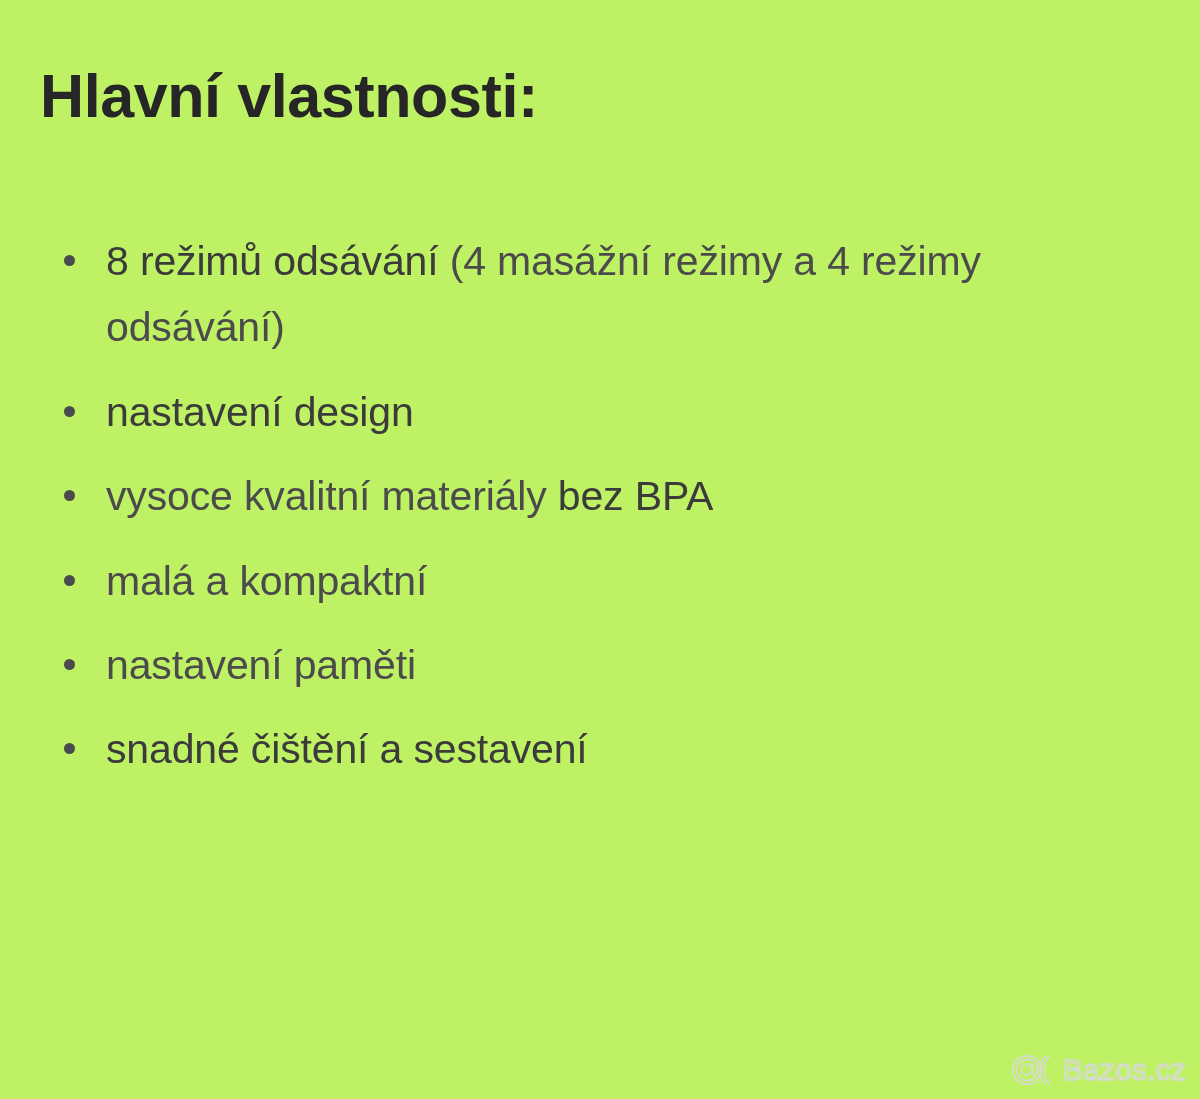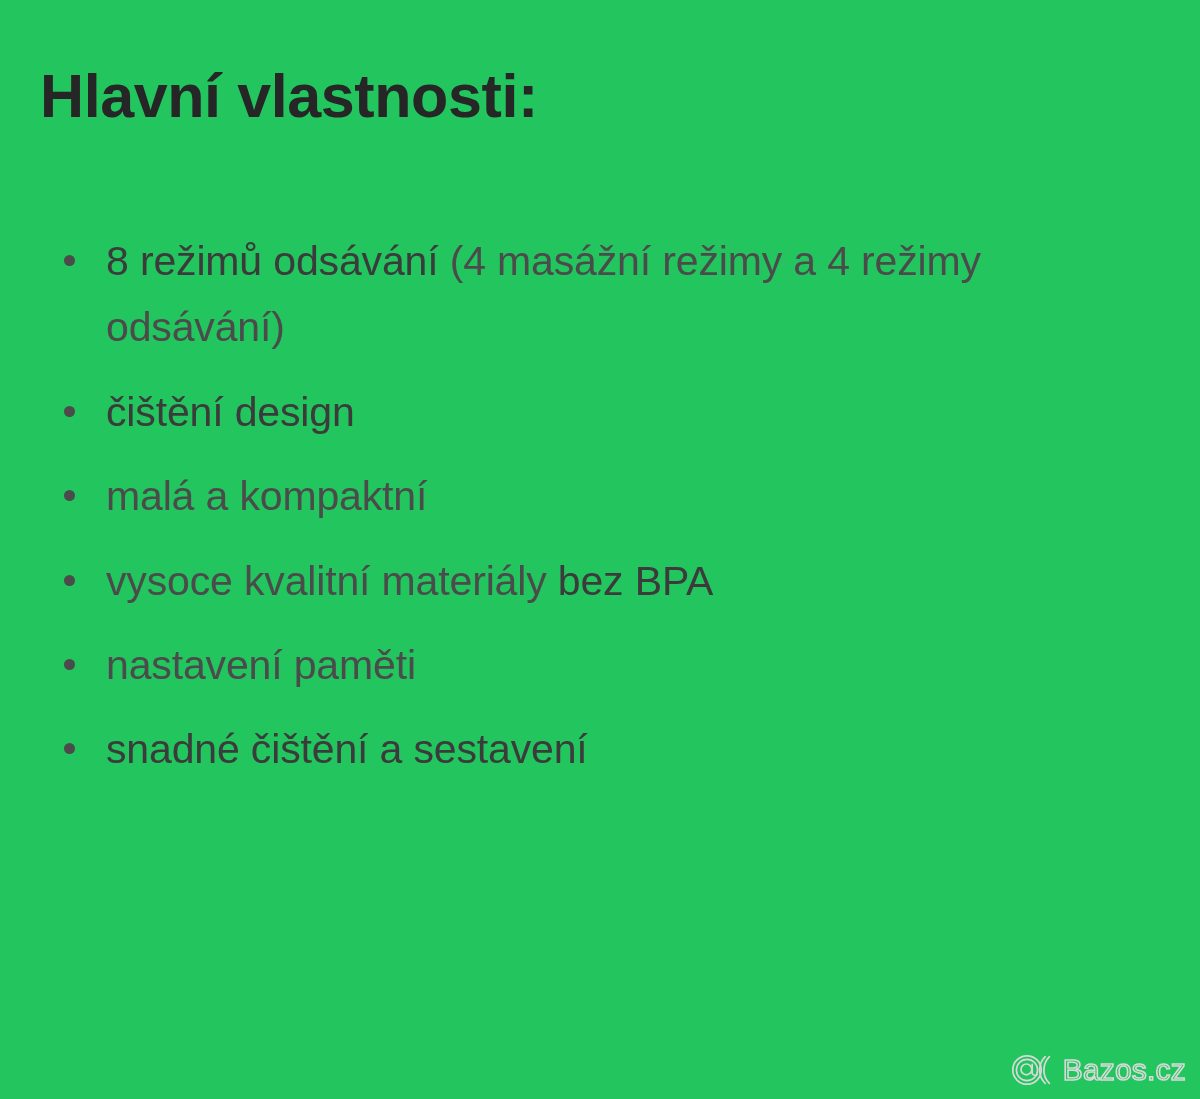--- a/index.html
+++ b/index.html
@@ -15,21 +15,21 @@
     font-family: "Liberation Sans", "DejaVu Sans", sans-serif;
     overflow: hidden;
     position: relative;
     -webkit-font-smoothing: antialiased;
   }
 
   
   .page {
     position: absolute;
     inset: 0;
-    background: #22c55e;
+    background: #bef264;
   }
 
   
   .page-title {
     position: absolute;
     left: 40px;
     top: 62px;
     margin: 0;
     font-size: 61px;
     line-height: 1.14;
@@ -118,29 +118,29 @@
 
   <h1 class="page-title">Hlavní vlastnosti:</h1>
 
   <ul class="feature-list">
       <li class="feature-item">
         <span class="bullet-marker"></span>
         <span class="feature-text"><span class="em">8 režimů odsávání</span><span> (4 masážní režimy a 4 režimy odsávání)</span></span>
       </li>
       <li class="feature-item">
         <span class="bullet-marker"></span>
-        <span class="feature-text"><span class="em">čištění design</span></span>
+        <span class="feature-text"><span class="em">nastavení design</span></span>
+      </li>
+      <li class="feature-item">
+        <span class="bullet-marker"></span>
+        <span class="feature-text"><span>vysoce kvalitní materiály </span><span class="em">bez BPA</span></span>
       </li>
       <li class="feature-item">
         <span class="bullet-marker"></span>
         <span class="feature-text"><span>malá a kompaktní</span></span>
-      </li>
-      <li class="feature-item">
-        <span class="bullet-marker"></span>
-        <span class="feature-text"><span>vysoce kvalitní materiály </span><span class="em">bez BPA</span></span>
       </li>
       <li class="feature-item">
         <span class="bullet-marker"></span>
         <span class="feature-text"><span>nastavení paměti</span></span>
       </li>
       <li class="feature-item">
         <span class="bullet-marker"></span>
         <span class="feature-text"><span class="em">snadné čištění a sestavení</span></span>
       </li>
     </ul>

